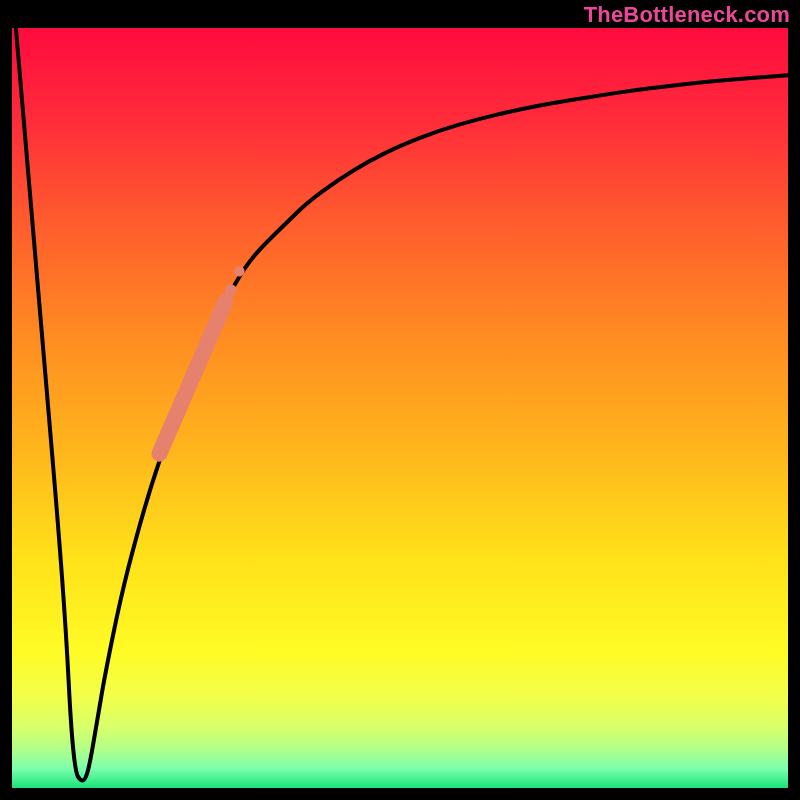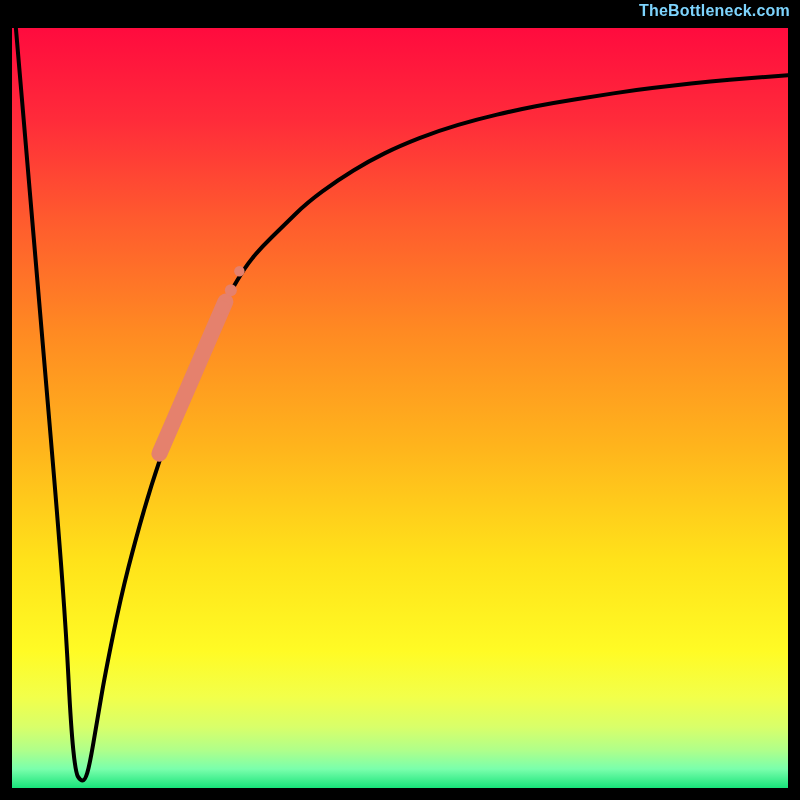--- a/index.html
+++ b/index.html
@@ -8,23 +8,23 @@
     position: relative;
     width: 800px;
     height: 800px;
     background: #000;
   }
   .attribution {
     position: absolute;
     top: 2px;
     right: 10px;
     font-family: Arial, Helvetica, sans-serif;
-    font-size: 16px;
+    font-size: 22px;
     font-weight: 600;
-    color: #7dd3fc;
+    color: #ec4899;
     letter-spacing: 0.2px;
   }
   .plot-wrap {
     position: absolute;
     left: 12px;
     top: 28px;
     width: 776px;
     height: 760px;
   }
   svg { display: block; }

